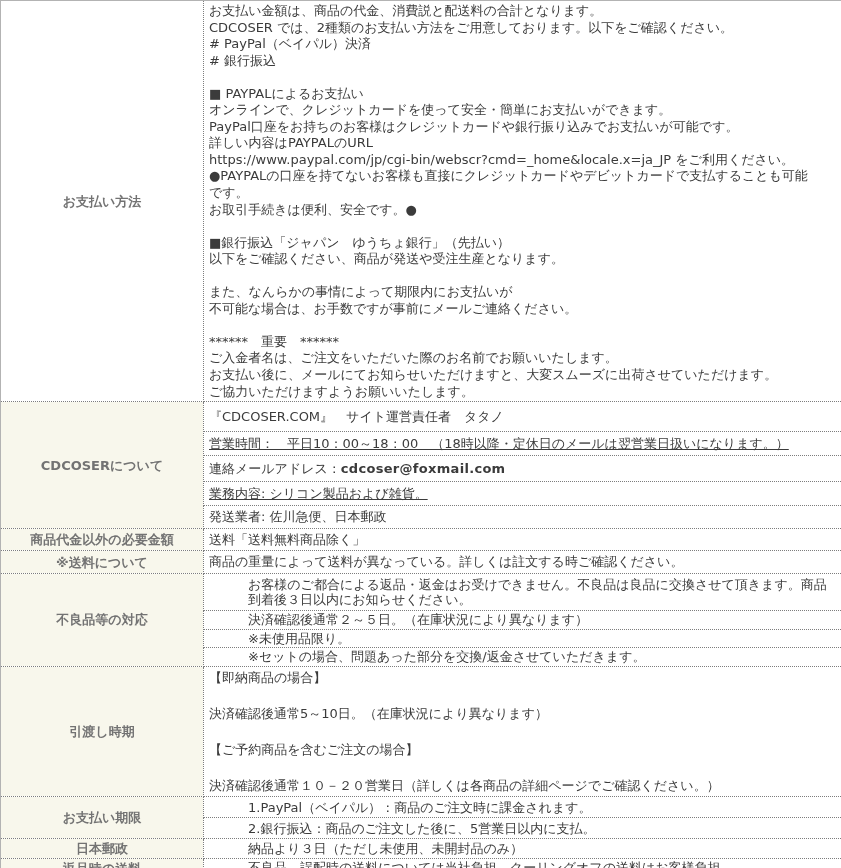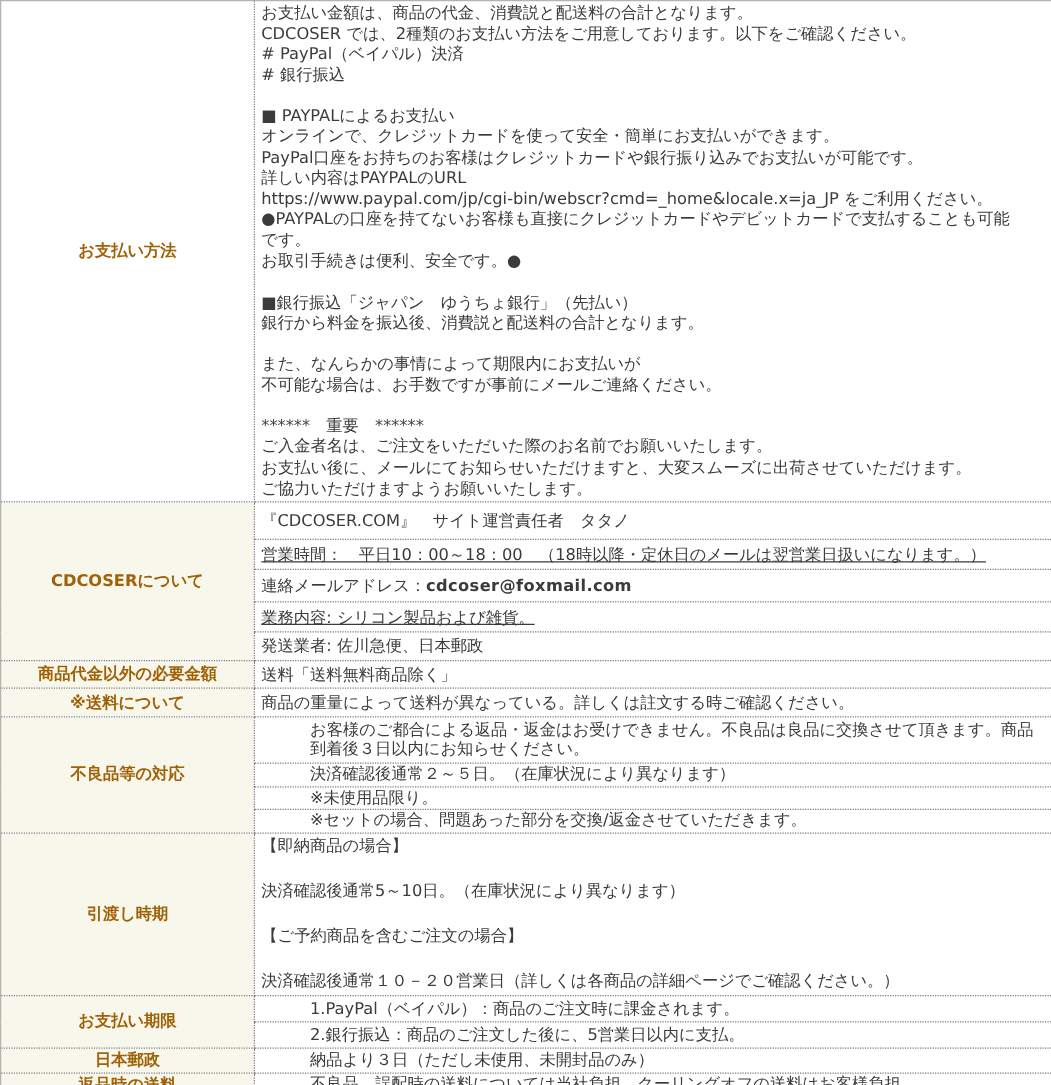--- a/index.html
+++ b/index.html
@@ -31,21 +31,21 @@
     border: 1px dotted #7d7d7d;
     padding: 1px 4px 1px 5px;
     vertical-align: middle;
     overflow: hidden;
     box-sizing: border-box;
   }
   td.label {
     background: #f8f7ec;
     font-weight: bold;
     text-align: center;
-    color: #a16207;
+    color: #737373;
     padding: 1px 2px;
     line-height: 15px;
   }
   td.label.white { background: #ffffff; }
   td.content { background: #ffffff; text-align: left; }
   td.v-top { vertical-align: top; padding-top: 2px; }
   .payment-cell { line-height: 16.55px; }
   .payment-cell .ln { min-height: 16.55px; white-space: pre-wrap; }
   .delivery-cell { line-height: 18.1px; }
   .delivery-cell .ln { min-height: 18.1px; white-space: pre-wrap; }
@@ -89,21 +89,21 @@
             <div class="ln">■ PAYPALによるお支払い</div>
             <div class="ln">オンラインで、クレジットカードを使って安全・簡単にお支払いができます。</div>
             <div class="ln">PayPal口座をお持ちのお客様はクレジットカードや銀行振り込みでお支払いが可能です。</div>
             <div class="ln">詳しい内容はPAYPALのURL</div>
             <div class="ln">https://www.paypal.com/jp/cgi-bin/webscr?cmd=_home&amp;locale.x=ja_JP をご利用ください。</div>
             <div class="ln">●PAYPALの口座を持てないお客様も直接にクレジットカードやデビットカードで支払することも可能</div>
             <div class="ln">です。</div>
             <div class="ln">お取引手続きは便利、安全です。●</div>
             <div class="ln"></div>
             <div class="ln">■銀行振込「ジャパン　ゆうちょ銀行」（先払い）</div>
-            <div class="ln">銀行から料金を振込後、消費説と配送料の合計となります。</div>
+            <div class="ln">以下をご確認ください、商品が発送や受注生産となります。</div>
             <div class="ln"></div>
             <div class="ln">また、なんらかの事情によって期限内にお支払いが</div>
             <div class="ln">不可能な場合は、お手数ですが事前にメールご連絡ください。</div>
             <div class="ln"></div>
             <div class="ln">******　重要　******</div>
             <div class="ln">ご入金者名は、ご注文をいただいた際のお名前でお願いいたします。</div>
             <div class="ln">お支払い後に、メールにてお知らせいただけますと、大変スムーズに出荷させていただけます。</div>
             <div class="ln">ご協力いただけますようお願いいたします。</div>
           </td>
     </tr>

